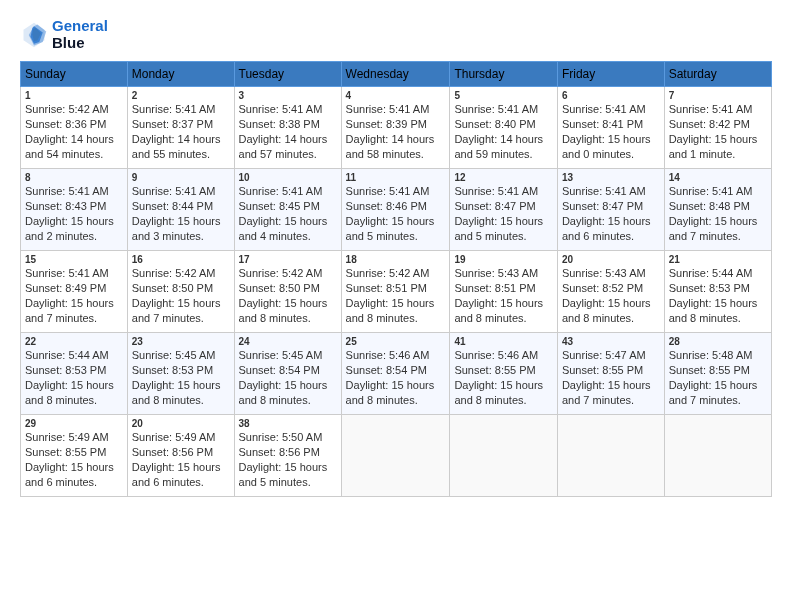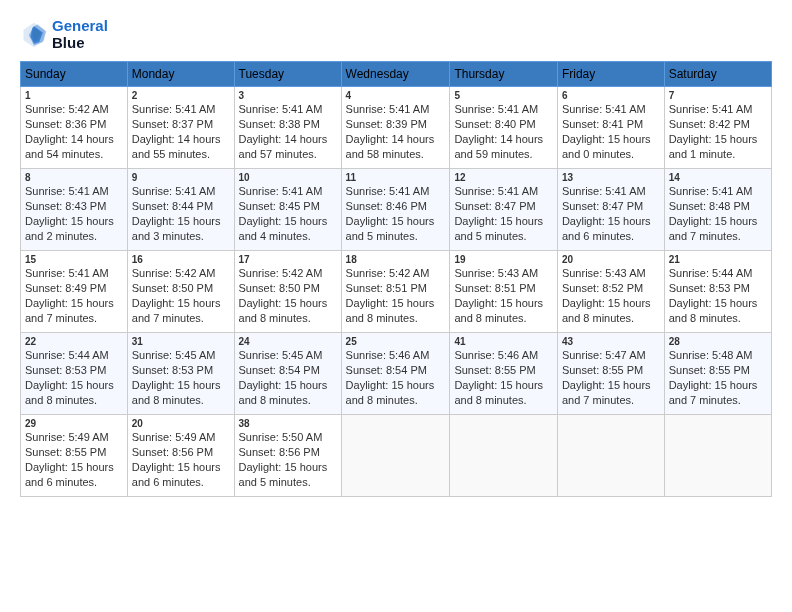--- a/index.html
+++ b/index.html
@@ -160,21 +160,21 @@
           <td><span class="day-num">15</span><span class="day-info">Sunrise: 5:41 AM<br>Sunset: 8:49 PM<br>Daylight: 15 hours and 7 minutes.</span></td>
           <td><span class="day-num">16</span><span class="day-info">Sunrise: 5:42 AM<br>Sunset: 8:50 PM<br>Daylight: 15 hours and 7 minutes.</span></td>
           <td><span class="day-num">17</span><span class="day-info">Sunrise: 5:42 AM<br>Sunset: 8:50 PM<br>Daylight: 15 hours and 8 minutes.</span></td>
           <td><span class="day-num">18</span><span class="day-info">Sunrise: 5:42 AM<br>Sunset: 8:51 PM<br>Daylight: 15 hours and 8 minutes.</span></td>
           <td><span class="day-num">19</span><span class="day-info">Sunrise: 5:43 AM<br>Sunset: 8:51 PM<br>Daylight: 15 hours and 8 minutes.</span></td>
           <td><span class="day-num">20</span><span class="day-info">Sunrise: 5:43 AM<br>Sunset: 8:52 PM<br>Daylight: 15 hours and 8 minutes.</span></td>
           <td><span class="day-num">21</span><span class="day-info">Sunrise: 5:44 AM<br>Sunset: 8:53 PM<br>Daylight: 15 hours and 8 minutes.</span></td>
         </tr>
         <tr>
           <td><span class="day-num">22</span><span class="day-info">Sunrise: 5:44 AM<br>Sunset: 8:53 PM<br>Daylight: 15 hours and 8 minutes.</span></td>
-          <td><span class="day-num">31</span><span class="day-info">Sunrise: 5:45 AM<br>Sunset: 8:53 PM<br>Daylight: 15 hours and 8 minutes.</span></td>
+          <td><span class="day-num">23</span><span class="day-info">Sunrise: 5:45 AM<br>Sunset: 8:53 PM<br>Daylight: 15 hours and 8 minutes.</span></td>
           <td><span class="day-num">24</span><span class="day-info">Sunrise: 5:45 AM<br>Sunset: 8:54 PM<br>Daylight: 15 hours and 8 minutes.</span></td>
           <td><span class="day-num">25</span><span class="day-info">Sunrise: 5:46 AM<br>Sunset: 8:54 PM<br>Daylight: 15 hours and 8 minutes.</span></td>
           <td><span class="day-num">41</span><span class="day-info">Sunrise: 5:46 AM<br>Sunset: 8:55 PM<br>Daylight: 15 hours and 8 minutes.</span></td>
           <td><span class="day-num">43</span><span class="day-info">Sunrise: 5:47 AM<br>Sunset: 8:55 PM<br>Daylight: 15 hours and 7 minutes.</span></td>
           <td><span class="day-num">28</span><span class="day-info">Sunrise: 5:48 AM<br>Sunset: 8:55 PM<br>Daylight: 15 hours and 7 minutes.</span></td>
         </tr>
         <tr>
           <td><span class="day-num">29</span><span class="day-info">Sunrise: 5:49 AM<br>Sunset: 8:55 PM<br>Daylight: 15 hours and 6 minutes.</span></td>
           <td><span class="day-num">20</span><span class="day-info">Sunrise: 5:49 AM<br>Sunset: 8:56 PM<br>Daylight: 15 hours and 6 minutes.</span></td>
           <td><span class="day-num">38</span><span class="day-info">Sunrise: 5:50 AM<br>Sunset: 8:56 PM<br>Daylight: 15 hours and 5 minutes.</span></td>

